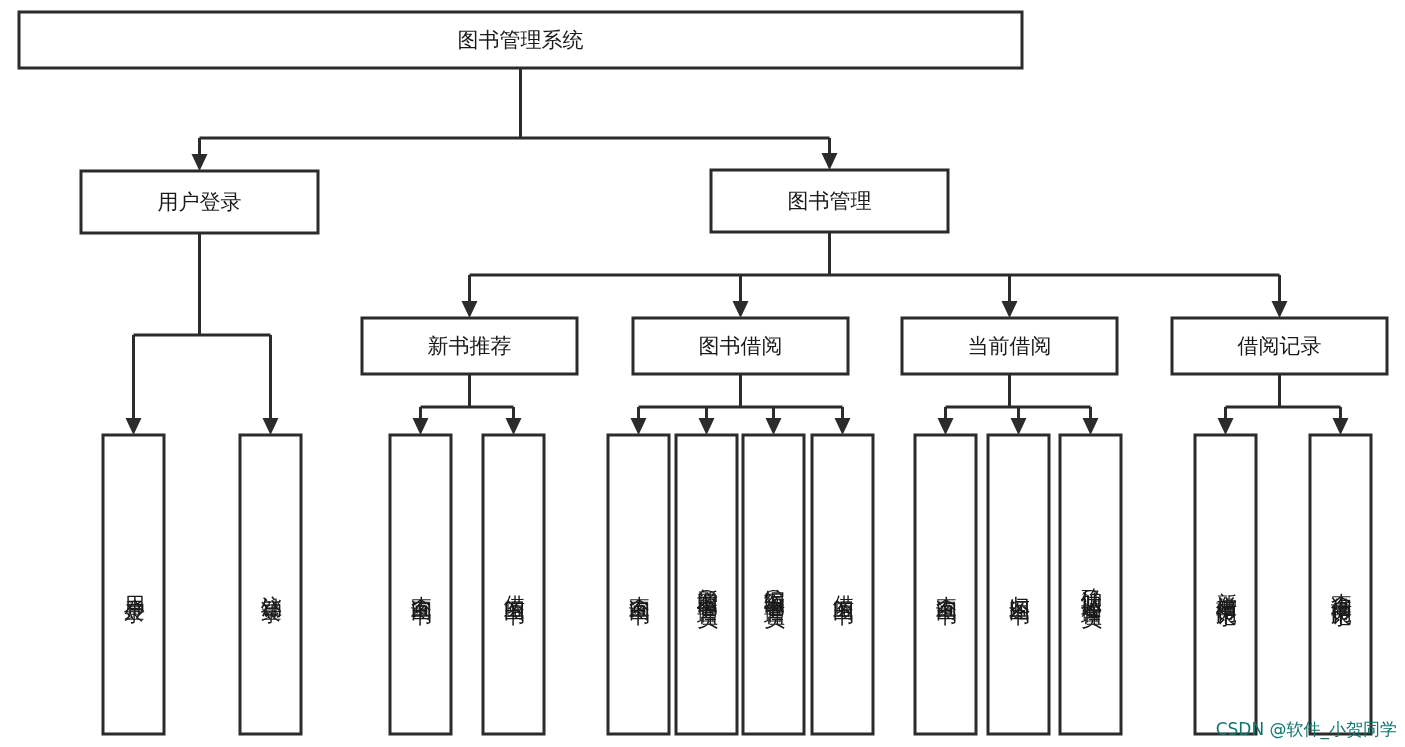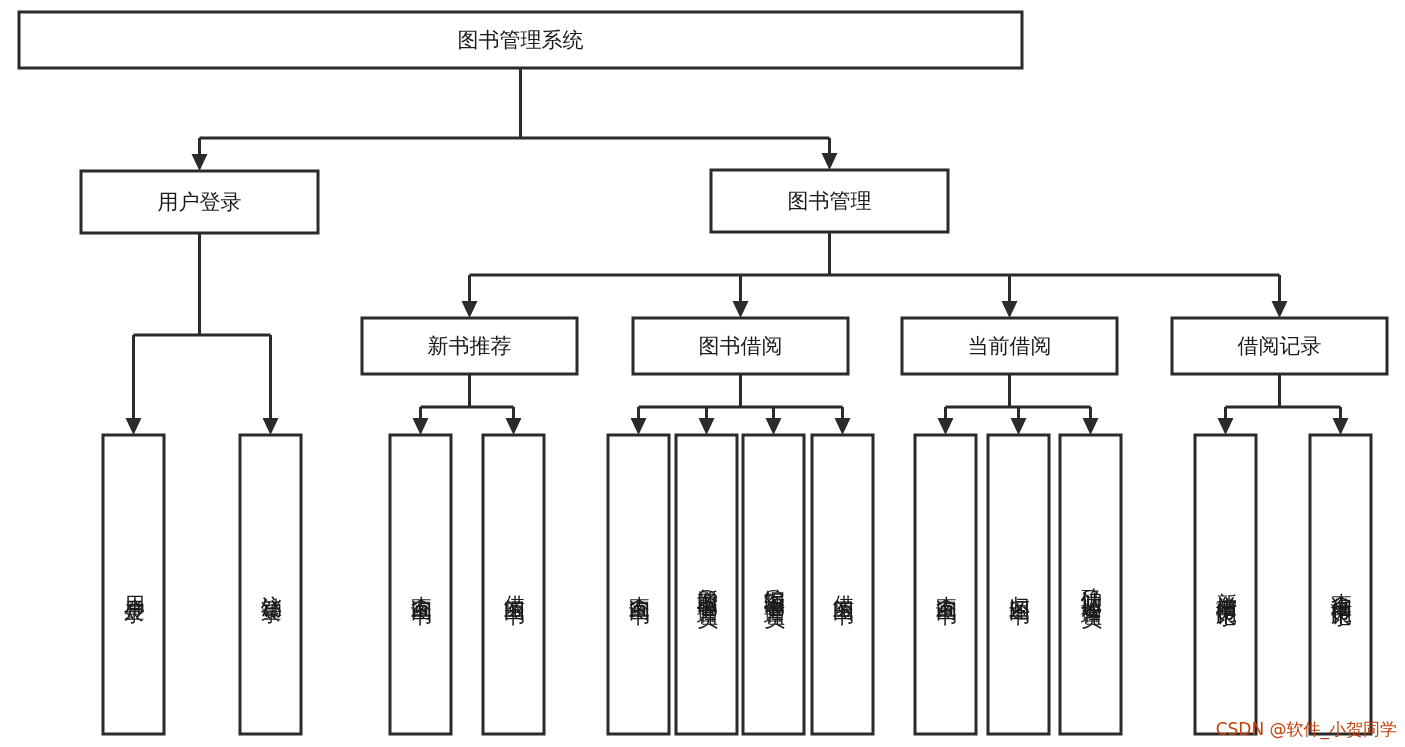--- a/index.html
+++ b/index.html
@@ -55,21 +55,21 @@
   .edge-arrow {
     fill: #2b2b2b;
     stroke: none;
   }
   .watermark {
     position: absolute;
     right: 8px;
     bottom: 6px;
     font-family: "DejaVu Sans", "Liberation Sans", sans-serif;
     font-size: 17px;
-    color: #c2410c;
+    color: #0f766e;
     white-space: nowrap;
     user-select: none;
   }
 </style>
 </head>
 <body>
 
 <div id="diagram-root">
   <svg class="diagram-canvas" viewBox="0 0 1405 747" xmlns="http://www.w3.org/2000/svg">
 

